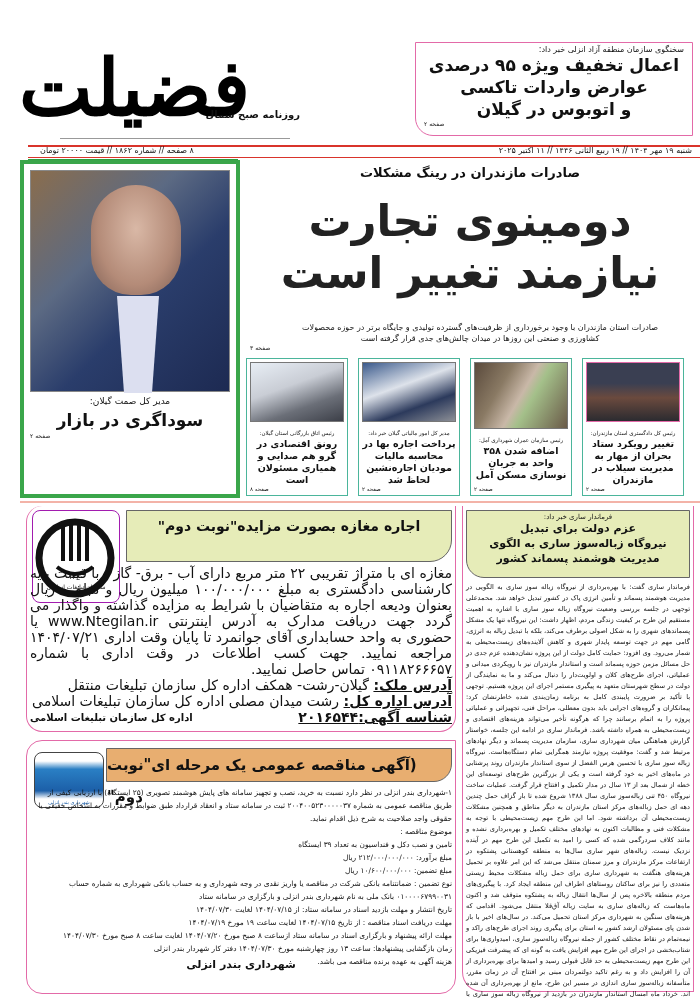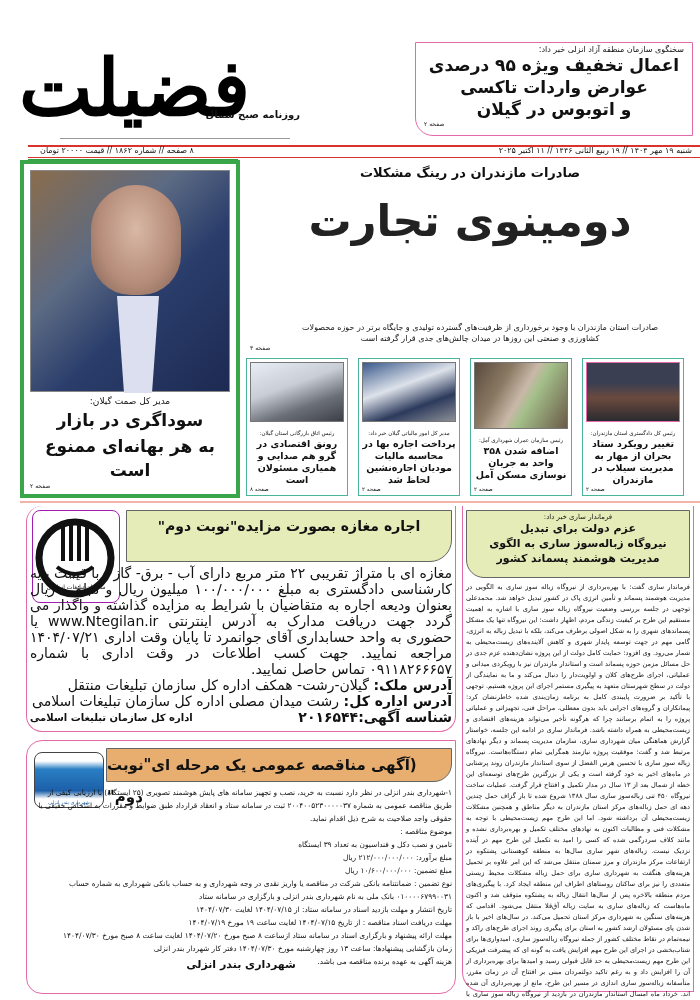--- a/index.html
+++ b/index.html
@@ -32,21 +32,21 @@
   .card { width: 102px; height: 138px; border: 1.5px solid #4bb59b; padding: 3px; display: flex; flex-direction: column; }
   .card-photo { height: 67px; border: 1px solid #777; }
   .card-kicker { font-size: 5.5px; text-align: center; margin-top: 8px; }
   .card-title { font-size: 9.5px; font-weight: bold; text-align: center; line-height: 12px; margin-top: 2px; flex: 1; }
   .card-page { font-size: 5.5px; text-align: left; }
   .pink-rule { left: 20px; top: 501px; width: 680px; height: 2px; background: #f3b3a8; }
   .ad1 { left: 26px; top: 506px; width: 430px; height: 226px; border: 1.5px solid #e36aa8; border-radius: 16px 0 16px 16px; border-top: none; }
   .ad1-logo { left: 32px; top: 510px; width: 88px; height: 93px; border: 1px solid #a21caf; border-radius: 8px; background: #fff; }
   .ad1-title-box { left: 126px; top: 510px; width: 326px; height: 52px; background: #e6ecb8; border: 1px solid #666; border-radius: 0 0 22px 0; text-align: center; font-size: 14px; font-weight: bold; line-height: 30px; }
   .ad1-body { left: 30px; top: 565px; width: 422px; font-size: 14px; line-height: 16px; text-align: justify; }
-  .ad1-body .lbl { font-weight: bold; }
+  .ad1-body .lbl { font-weight: bold; text-decoration: underline; }
   .ad1-sign { left: 30px; top: 712px; width: 422px; text-align: left; font-size: 10px; font-weight: bold; }
   .ad2 { left: 26px; top: 740px; width: 430px; height: 254px; border: 1.5px solid #e36aa8; border-radius: 16px 0 16px 16px; }
   .ad2-logo { left: 34px; top: 752px; width: 70px; height: 56px; border: 1px solid #444; border-radius: 8px; background: linear-gradient(#fff 0%, #fff 15%, #2a7fc4 30%, #1c5fa8 70%, #fff 85%); }
   .ad2-title-box { left: 106px; top: 748px; width: 346px; height: 34px; background: #e8ae70; border: 1px solid #666; border-radius: 0 0 18px 0; text-align: left; font-size: 15px; font-weight: bold; line-height: 32px; }
   .ad2-body { left: 30px; top: 786px; width: 422px; font-size: 7.4px; line-height: 13px; }
   .ad2-sign { left: 30px; top: 958px; width: 422px; text-align: center; font-size: 11px; font-weight: bold; }
   .side { left: 462px; top: 506px; width: 232px; height: 486px; border: 1.5px solid #e36aa8; border-radius: 0 0 0 20px; border-top: none; }
   .side-title-box { left: 466px; top: 510px; width: 224px; height: 68px; background: #e6ecb8; border: 1px solid #666; border-radius: 0 0 0 18px; text-align: center; padding-top: 2px; }
   .side-kicker { font-size: 7px; text-align: center; }
   .side-headline { font-size: 11px; font-weight: bold; line-height: 15px; }
@@ -74,27 +74,27 @@
   <div class="page-ref">صفحه ۲</div>
 </div>
 
 <div class="abs lead-box">
   <div class="lead-photo">
     <div class="photo-face"></div>
     <div class="photo-shirt"></div>
   </div>
   <div class="lead-kicker">مدیر کل صمت گیلان:</div>
   <div class="lead-headline">سوداگری در بازار</div>
-  <div class="lead-headline">به هر بهانه‌ای ممنوع است</div>
   <div class="page-ref">صفحه ۲</div>
 </div>
 
 <div class="abs main-kicker">صادرات مازندران در رینگ مشکلات</div>
 <div class="abs main-headline">
   <div>دومینوی تجارت</div>
+  <div>نیازمند تغییر است</div>
 </div>
 <div class="abs main-lead">صادرات استان مازندران با وجود برخورداری از ظرفیت‌های گسترده تولیدی و جایگاه برتر در حوزه محصولات کشاورزی و صنعتی این روزها در میدان چالش‌های جدی قرار گرفته است</div>
 <div class="abs main-page">صفحه ۳</div>
 
 <div class="abs cards">
   <div class="card">
     <div class="card-photo" style="background: linear-gradient(160deg,#e8eef5 0%, #c9cdd5 40%, #6b6f78 70%, #3c3f48 100%);"></div>
     <div class="card-kicker">رئیس اتاق بازرگانی استان گیلان:</div>
     <div class="card-title">رونق اقتصادی در گرو هم صدایی و همیاری مسئولان است</div>
     <div class="card-page">صفحه ۸</div>

